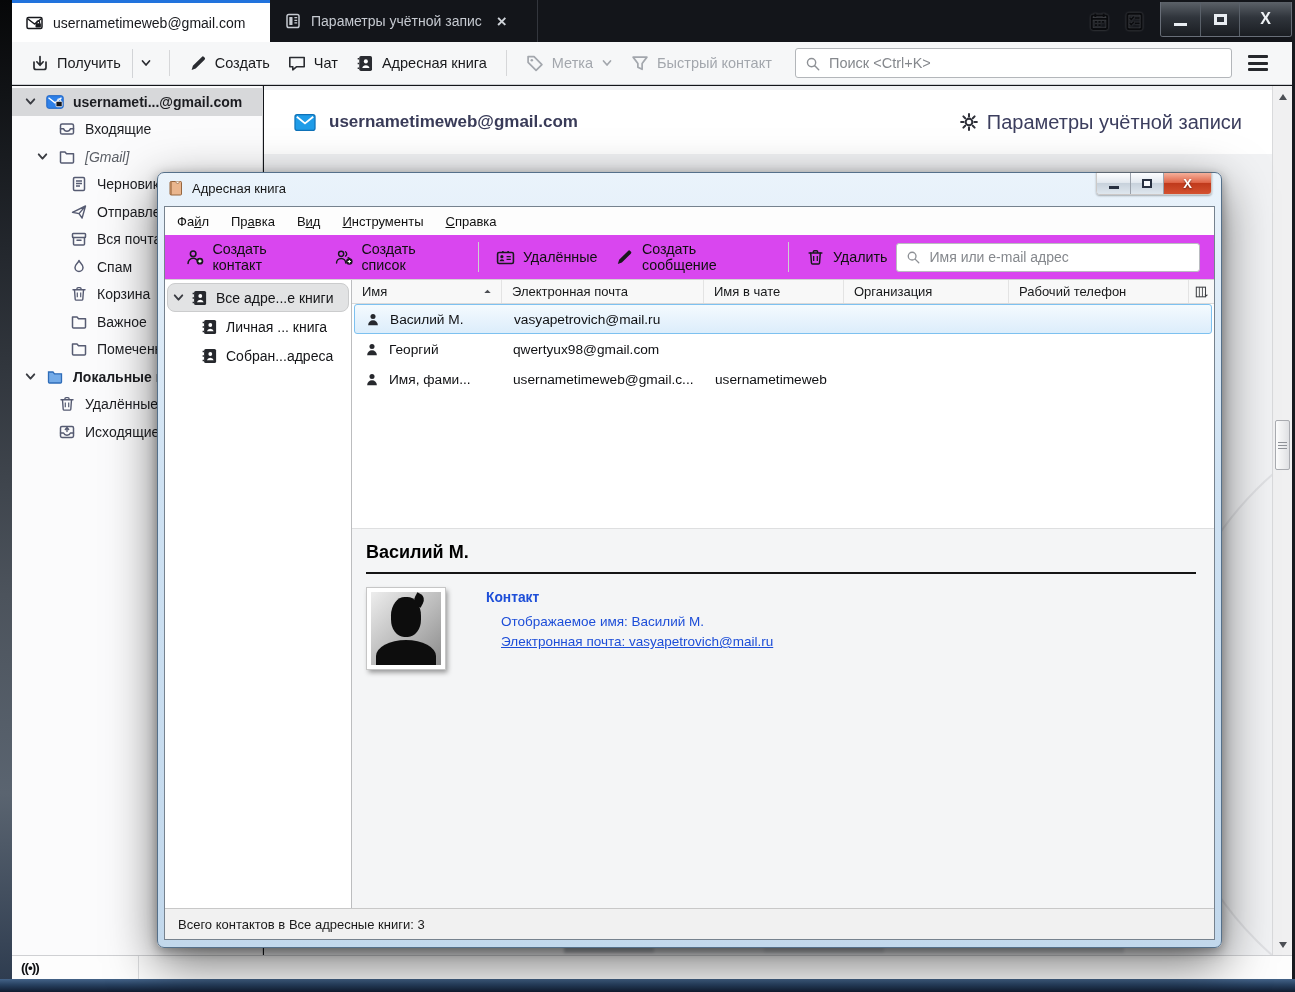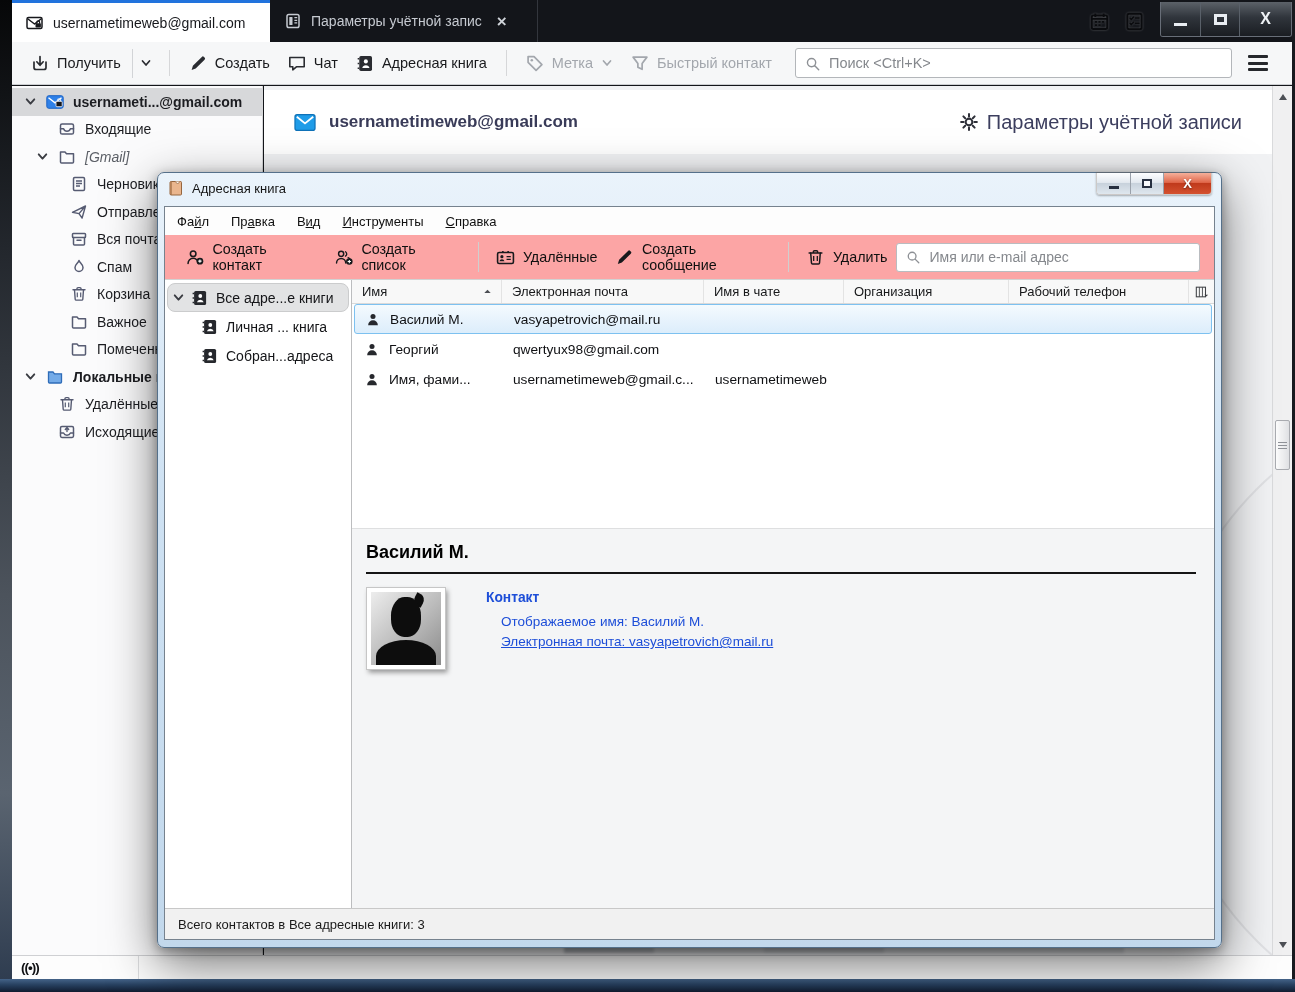--- a/index.html
+++ b/index.html
@@ -97,21 +97,21 @@
       background:linear-gradient(180deg,#fdfeff 0%,#e3e9ef 45%,#c8d2dc 50%,#dfe7ee 100%);border-left:1px solid #9aa1aa;}
   .dwb:first-child{border-left:none;}
   .dwb.close{width:48px;background:linear-gradient(180deg,#f5b09a 0%,#e0674a 45%,#c03a1c 50%,#d4512f 100%);}
   .dwb .g-min{width:10px;height:3px;background:#273040;margin-top:8px;}
   .dwb .g-max{width:10px;height:9px;border:2px solid #273040;background:#f8fafc;}
   .dwb .g-x{color:#fff;font-weight:700;font-size:13px;text-shadow:0 1px 2px rgba(0,0,0,.45);}
   .dlg-body{position:absolute;left:6px;right:6px;top:33px;bottom:7px;background:#fff;
       border:1px solid #76828e;display:flex;flex-direction:column;overflow:hidden;}
   .dlg-menubar{height:28px;display:flex;align-items:center;gap:22px;padding:0 12px;font-size:13px;color:#101010;background:#fdfdfd;}
   .dlg-menubar u{text-decoration:underline;}
-  .dlg-toolbar{height:45px;display:flex;align-items:center;padding:0 12px;border-bottom:1px solid #d2d2d2;background:#fca5a5;}
+  .dlg-toolbar{height:45px;display:flex;align-items:center;padding:0 12px;border-bottom:1px solid #d2d2d2;background:#d946ef;}
   .abtn{display:flex;align-items:center;gap:8px;font-size:14.3px;color:#101010;padding:6px 9px;}
   .abtn .ic{width:19px;height:17px;color:#18191c;}
   .asep{width:1px;height:30px;background:#cfcfcf;margin:0 8px;}
   .asearch{margin-left:auto;display:flex;align-items:center;gap:7px;width:312px;height:29px;
       border:1px solid #b9bcc0;border-radius:3px;background:#fff;padding:0 9px;margin-right:2px;}
   .asearch .ic{width:14px;height:14px;color:#8d9095;}
   .asearch input{border:none;outline:none;flex:1;font-size:14px;font-family:inherit;color:#333;background:transparent;}
   .asearch input::placeholder{color:#85888d;}
   .dlg-main{flex:1;display:flex;min-height:0;}
   .dlg-tree{width:187px;border-right:1px solid #bcbdbf;padding-top:3px;background:#fff;}

